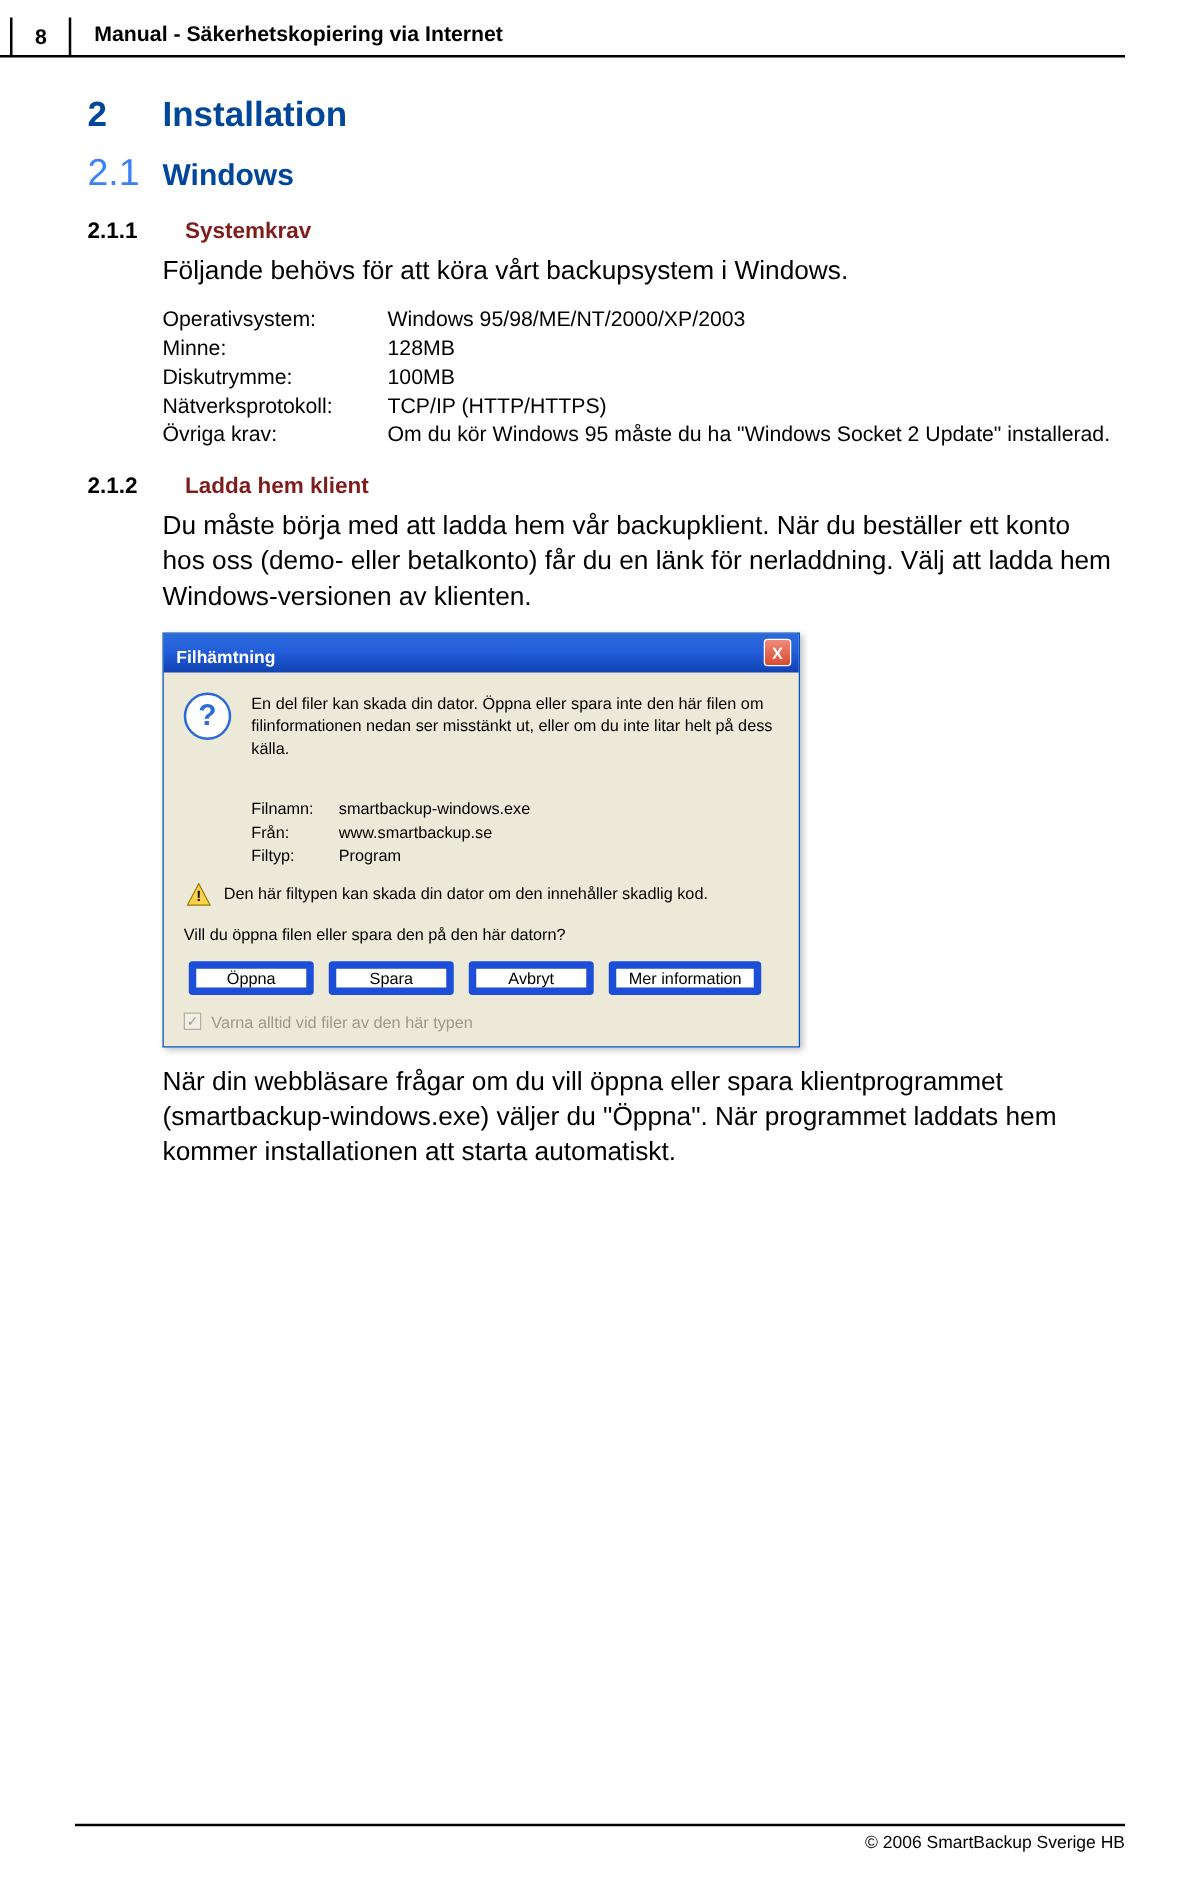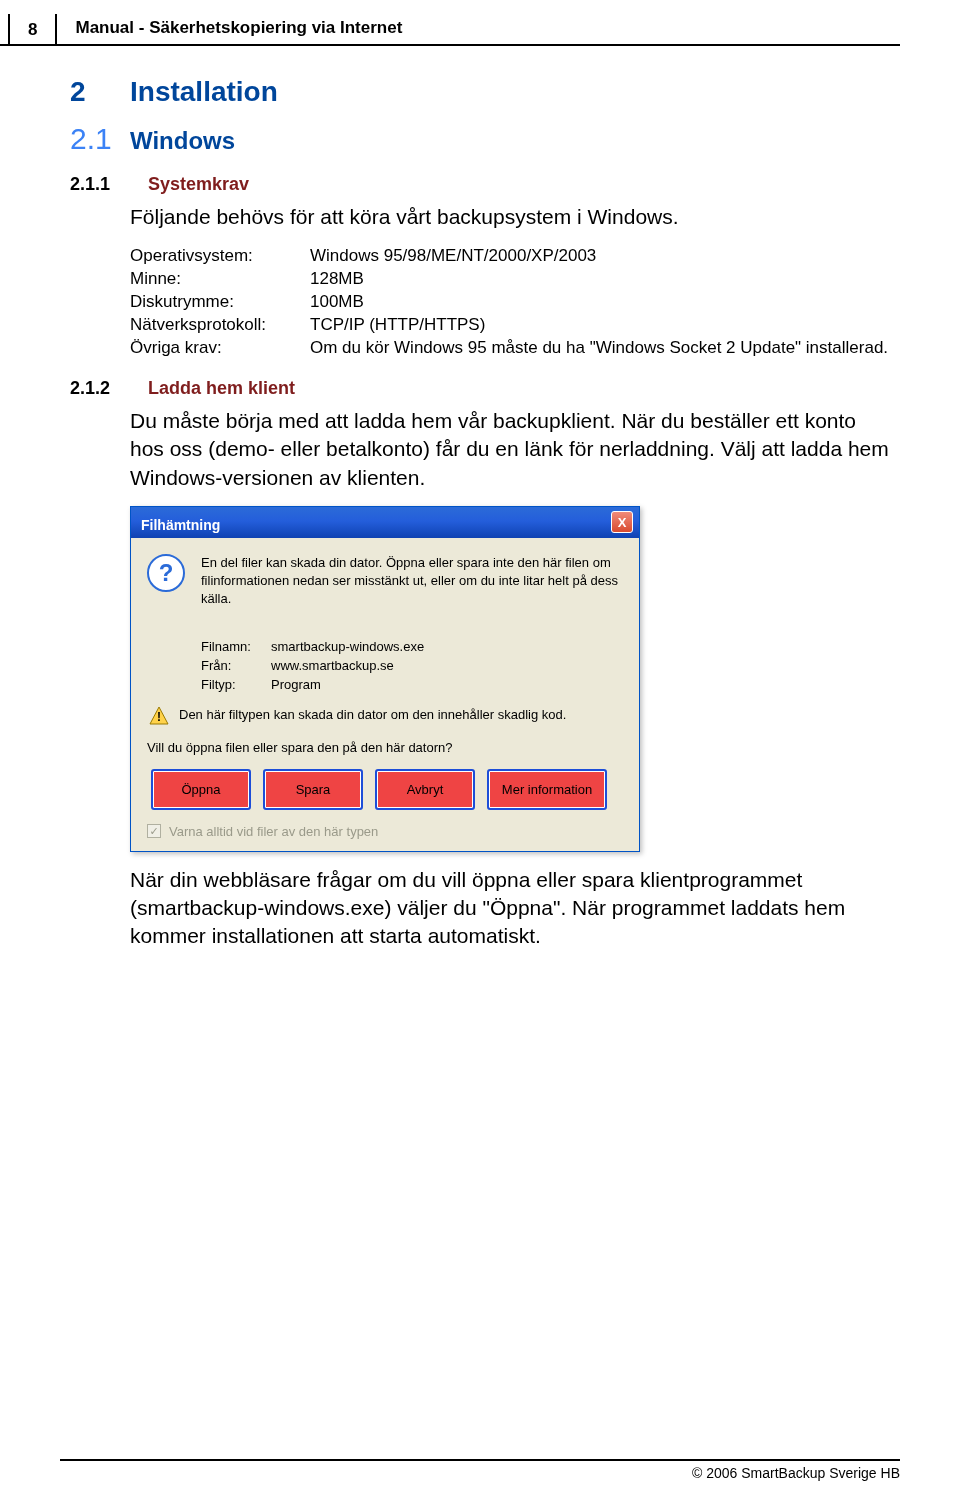--- a/index.html
+++ b/index.html
@@ -122,23 +122,23 @@
     margin-right:10px;
     margin-left:2px;
     position:relative;
   }
   .warn-icon svg { display:block;}
   .warn-text { font-size:13px; line-height:1.4;}
   .prompt { margin-top:14px; font-size:13px;}
   .btn-row { margin-top:14px; display:flex; gap:12px; justify-content:flex-start; margin-left:4px;}
   .xp-btn {
     min-width:100px;
-    padding:11px 10px;
-    background:#ef4444;
-    border:2px solid #1d4ed8;
+    padding:0 10px;
+    background:#ffffff;
+    border:6px solid #1d4ed8;
     border-radius:3px;
     font-family: Tahoma, Arial, sans-serif;
     font-size:13px;
     color:#000;
     text-align:center;
     cursor:pointer;
     box-shadow: inset 0 0 0 1px #fff;
   }
   .xp-btn.info { min-width:120px;}
   .check-row {

